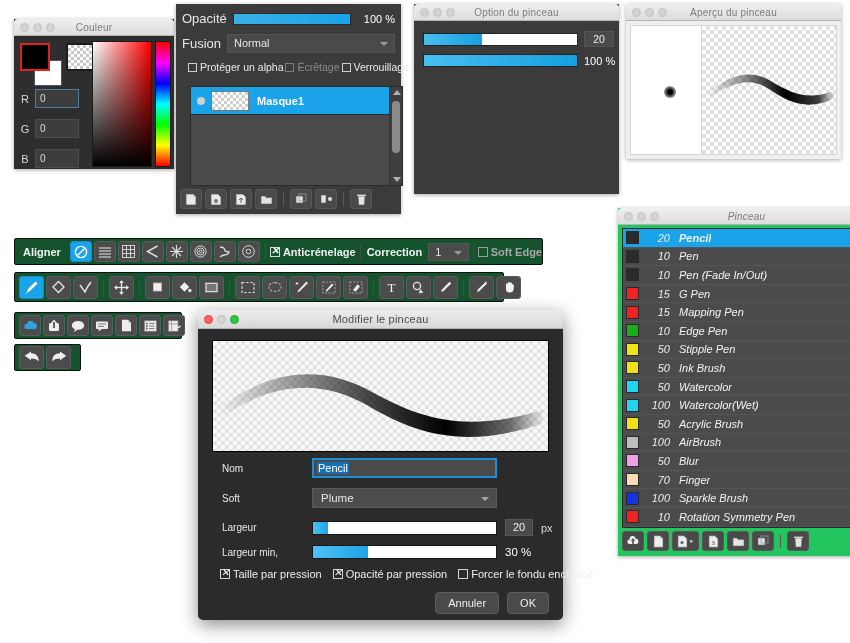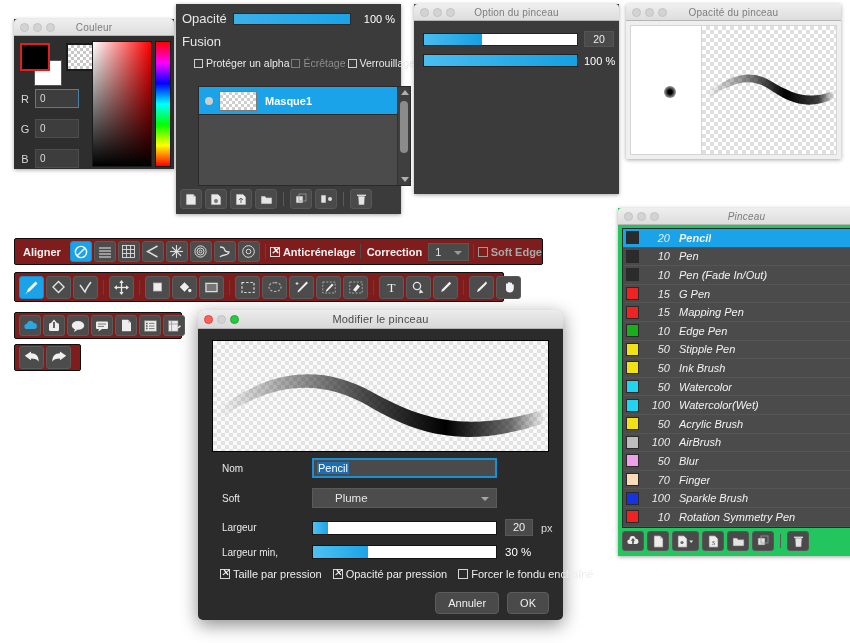--- a/index.html
+++ b/index.html
@@ -96,30 +96,30 @@
   .combo {
     flex:1; height:19px; background:#4a4a4a; border:1px solid #545454;
     color:#e4e4e4; font-size:11px; padding:0 6px; line-height:17px;
     position:relative; margin-left:6px;
   }
   .combo .caret {
     position:absolute; right:6px; top:7px;
     width:0;height:0;border-left:4px solid transparent;border-right:4px solid transparent;
     border-top:4px solid #9a9a9a;
   }
-  .chkrow { display:flex; align-items:center; gap:2px; padding:0 18px; font-size:10.5px;}
+  .chkrow { display:flex; align-items:center; gap:2px; padding:0 12px; font-size:10.5px;}
   .chk { display:inline-flex; align-items:center; gap:3px; color:#eaeaea; white-space:nowrap;}
   .chk.dim { color:#8d8d8d; }
   .cbox {
     width:9px;height:9px;border:1px solid #cfcfcf;background:#3b3b3b;display:inline-block;
     position:relative;
   }
   .cbox.dimb { border-color:#7d7d7d; }
   .layerList {
-    position:absolute; left:22px; top:82px; width:213px; height:100px;
+    position:absolute; left:14px; top:82px; width:213px; height:100px;
     background:#4b4b4b; border:1px solid #2a2a2a;
   }
   .layerRow {
     height:28px; background:#1aa3e8; display:flex; align-items:center;
     border-bottom:1px solid #2a2a2a;
   }
   .visDot { width:20px; text-align:center; }
   .visDot i { display:inline-block;width:8px;height:8px;border-radius:50%;background:#cfcfcf;}
   .layerThumb {
     width:38px;height:20px;border:1px solid #7a7a7a;
@@ -164,21 +164,21 @@
              background:radial-gradient(circle,#000 25%,#6f6f6f 55%,rgba(150,150,150,.25) 100%); }
   .prevRight {
     flex:1; border:1px solid #d5d5d5; border-left:none; position:relative; overflow:hidden;
     background-image:
       linear-gradient(45deg,#dfdfdf 25%,transparent 25%,transparent 75%,#dfdfdf 75%),
       linear-gradient(45deg,#dfdfdf 25%,transparent 25%,transparent 75%,#dfdfdf 75%);
     background-size:8px 8px; background-position:0 0,4px 4px; background-color:#fff;
   }
 
   
-  .tbar { background:#7f1d1d; border:1px solid #0f0f0f; display:flex; align-items:center; border-radius:2px;}
+  .tbar { background:#14532d; border:1px solid #0f0f0f; display:flex; align-items:center; border-radius:2px;}
   .tbl { color:#f2f2f2; font-size:11px; font-weight:bold; padding:0 8px; white-space:nowrap;}
   .tIcon {
     width:22px;height:21px;background:#4c4c4c;border:1px solid #5b5b5b;border-radius:3px;
     margin:0 1px; display:flex;align-items:center;justify-content:center; flex:none;
   }
   .tIcon.on { background:#1aa3e8; border-color:#1590cf; }
   .tIcon.big { width:25px; height:23px; }
   .tsep { width:1px;height:15px;background:#4b4b4b;margin:0 4px; flex:none;}
   .tchk { display:flex;align-items:center;gap:3px;color:#efefef;font-size:11px;font-weight:bold;white-space:nowrap;}
   .tcbox{width:10px;height:10px;border:1px solid #d8d8d8;display:inline-block;position:relative;}
@@ -208,21 +208,21 @@
   }
   .frow { position:absolute; display:flex; align-items:center; }
   .flabel { width:90px; font-size:10px; color:#e9e9e9; }
   .ftext {
     width:185px;height:20px;background:#4a4a4a;border:2px solid #1b8fd6;color:#ffffff;
     font-size:11px;line-height:16px;padding:0 3px;
   }
   .ftext .selbit { background:#1b6fb5; color:#fff; padding:0 1px;}
   .fcombo {
     width:185px;height:20px;background:#4c4c4c;border:1px solid #5a5a5a;color:#e6e6e6;
-    font-size:11.5px;line-height:18px;padding:0 22px;position:relative;
+    font-size:11.5px;line-height:18px;padding:0 8px;position:relative;
   }
   .fcombo .caret{position:absolute;right:7px;top:8px;width:0;height:0;
     border-left:4px solid transparent;border-right:4px solid transparent;border-top:4px solid #a6a6a6;}
   .fslTrack { width:185px;height:14px;background:#fff;border:1px solid #151515;position:relative;}
   .fslFill { position:absolute;left:0;top:0;bottom:0;background:linear-gradient(to right,#4fc0f2,#1da4e5);}
   .fslBox {
     margin-left:8px;width:28px;height:17px;background:#4a4a4a;border:1px solid #585858;
     font-size:11px;color:#f0f0f0;text-align:center;line-height:15px;
   }
   .unit { margin-left:8px; font-size:11px; color:#dcdcdc;}
@@ -289,20 +289,24 @@
 <div class="panel" id="maskPanel">
 
   <div class="mrow" style="margin-top:7px;">
     <span class="mlabel">Opacité</span>
     <span class="opbar"></span>
     <span class="opval">100 %</span>
   </div>
 
   <div class="mrow" style="margin-top:8px;">
     <span class="mlabel">Fusion</span>
+    <span class="combo">
+      <span>Normal</span>
+      <i class="caret"></i>
+    </span>
   </div>
 
   <div class="chkrow" style="margin-top:8px;">
     <span class="chk">
       <i class="cbox"></i>
       <span>Protéger un alpha</span>
     </span>
     <span class="chk dim">
       <i class="cbox dimb"></i>
       <span>Écrêtage</span>
@@ -396,21 +400,21 @@
   </div>
 </div>
 
 <div class="panel" id="brushPrev">
   <div class="titlebar">
     <div class="dots">
       <span class="dot inactive"></span>
       <span class="dot inactive"></span>
       <span class="dot inactive"></span>
     </div>
-    <div class="tl-title">Opacité du pinceau</div>
+    <div class="tl-title">Aperçu du pinceau</div>
   </div>
   <div class="prevBody">
     <div class="prevLeft">
       <span class="prevDot"></span>
     </div>
     <div class="prevRight">
       <svg width="100%" height="100%" viewBox="0 0 120 130" preserveAspectRatio="none">
         <defs>
           <linearGradient id="sw1" x1="0" y1="0" x2="1" y2="0">
             <stop offset="0" stop-color="#000" stop-opacity="0"></stop>

